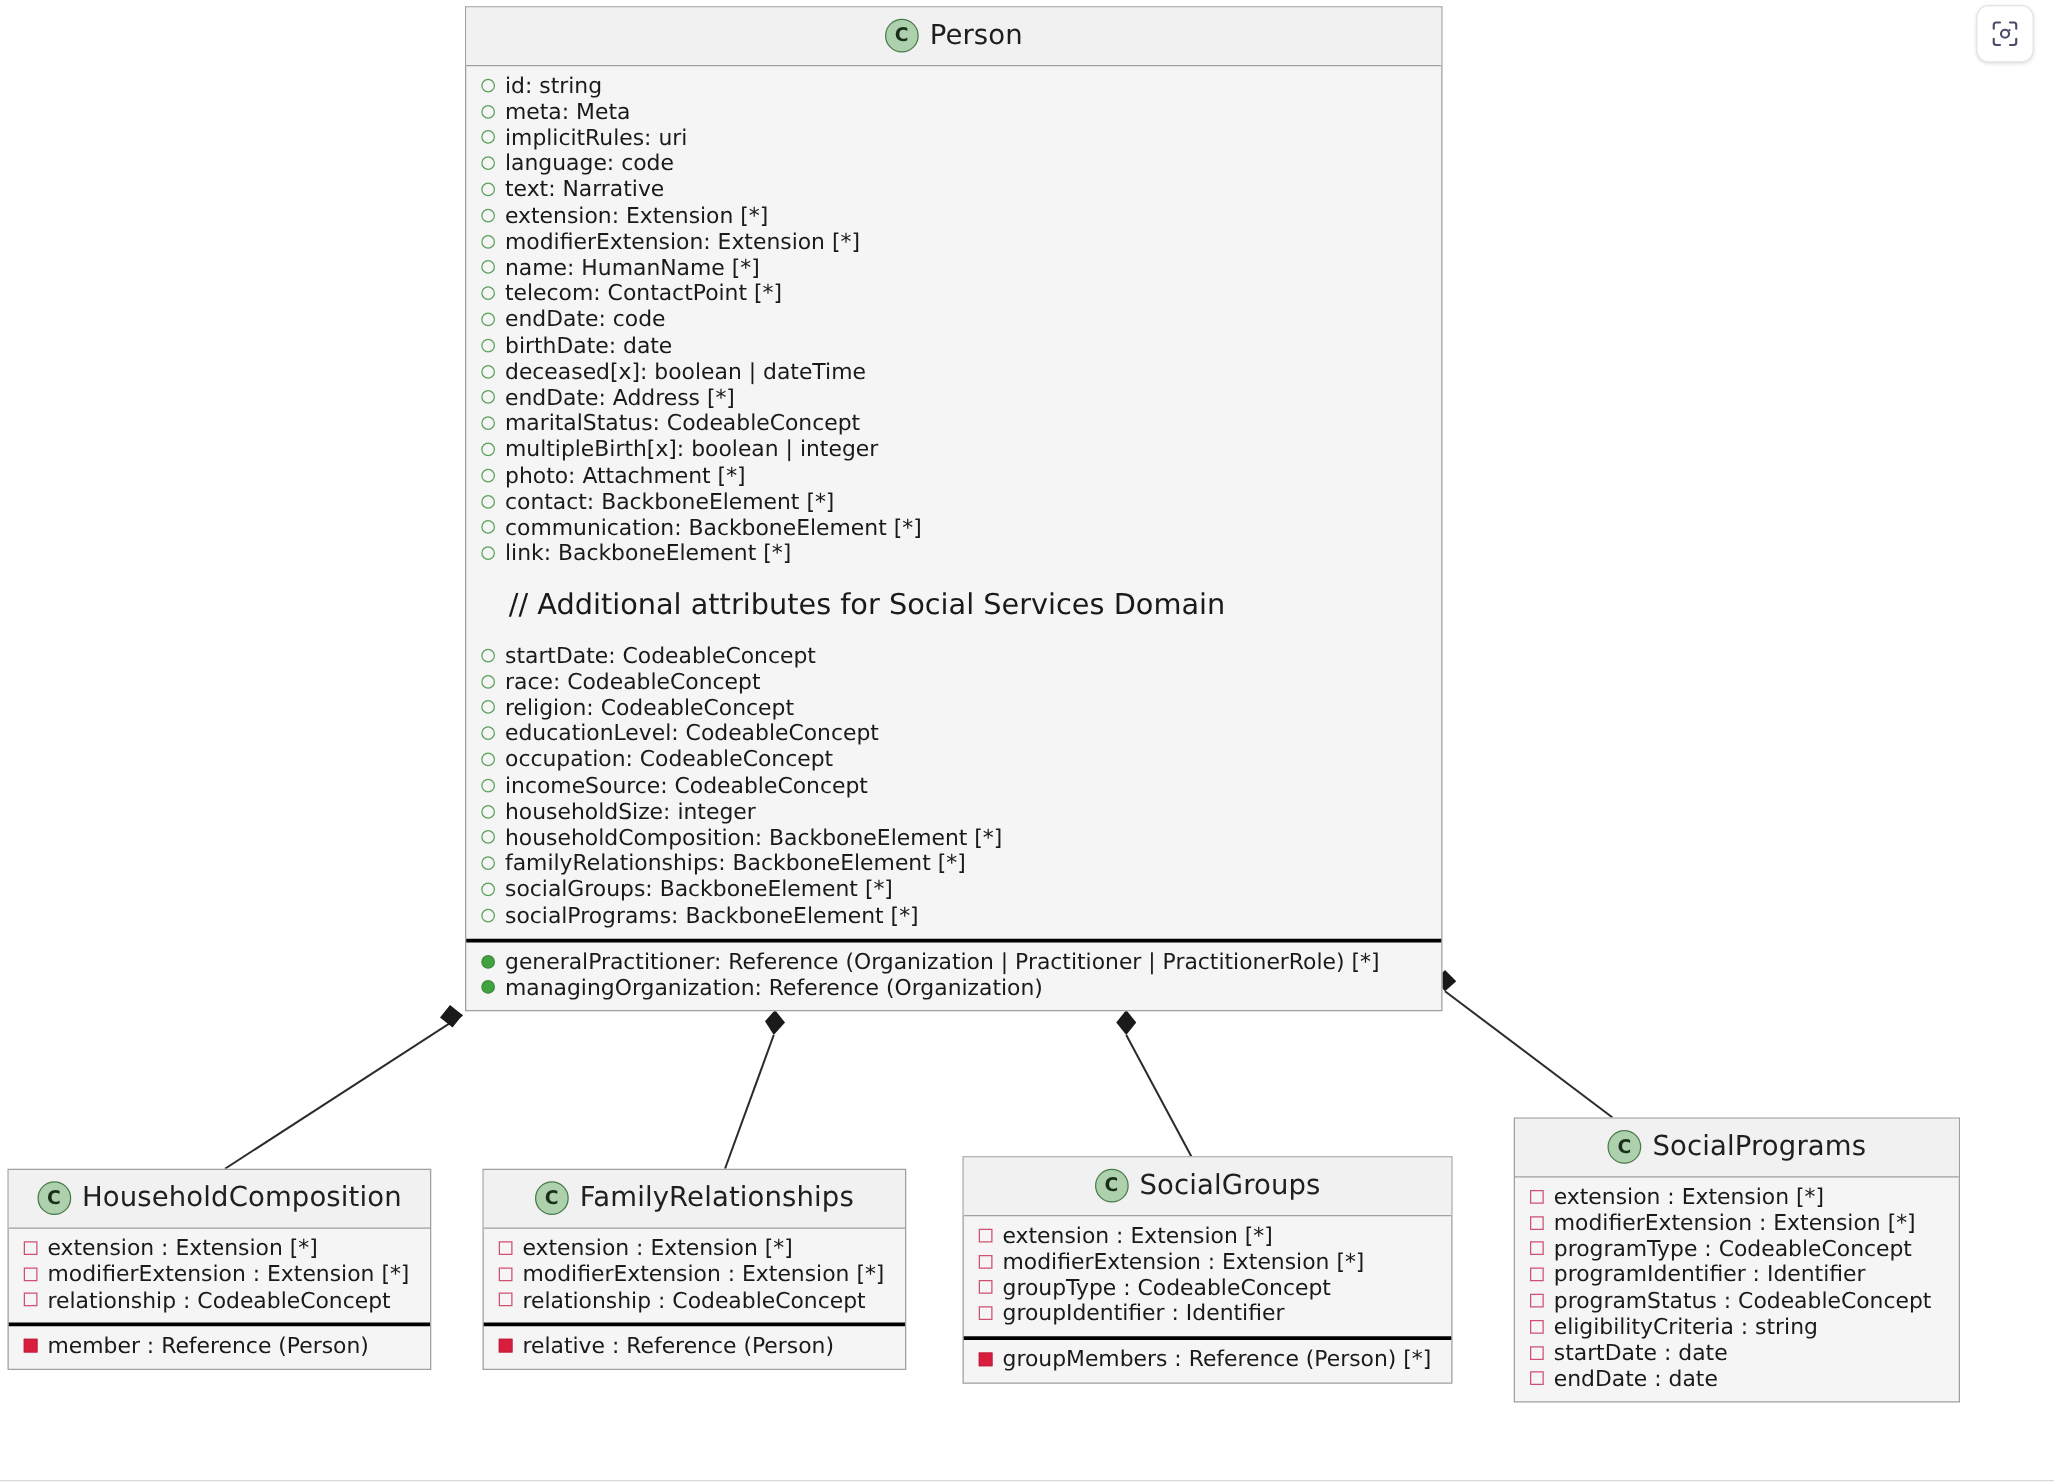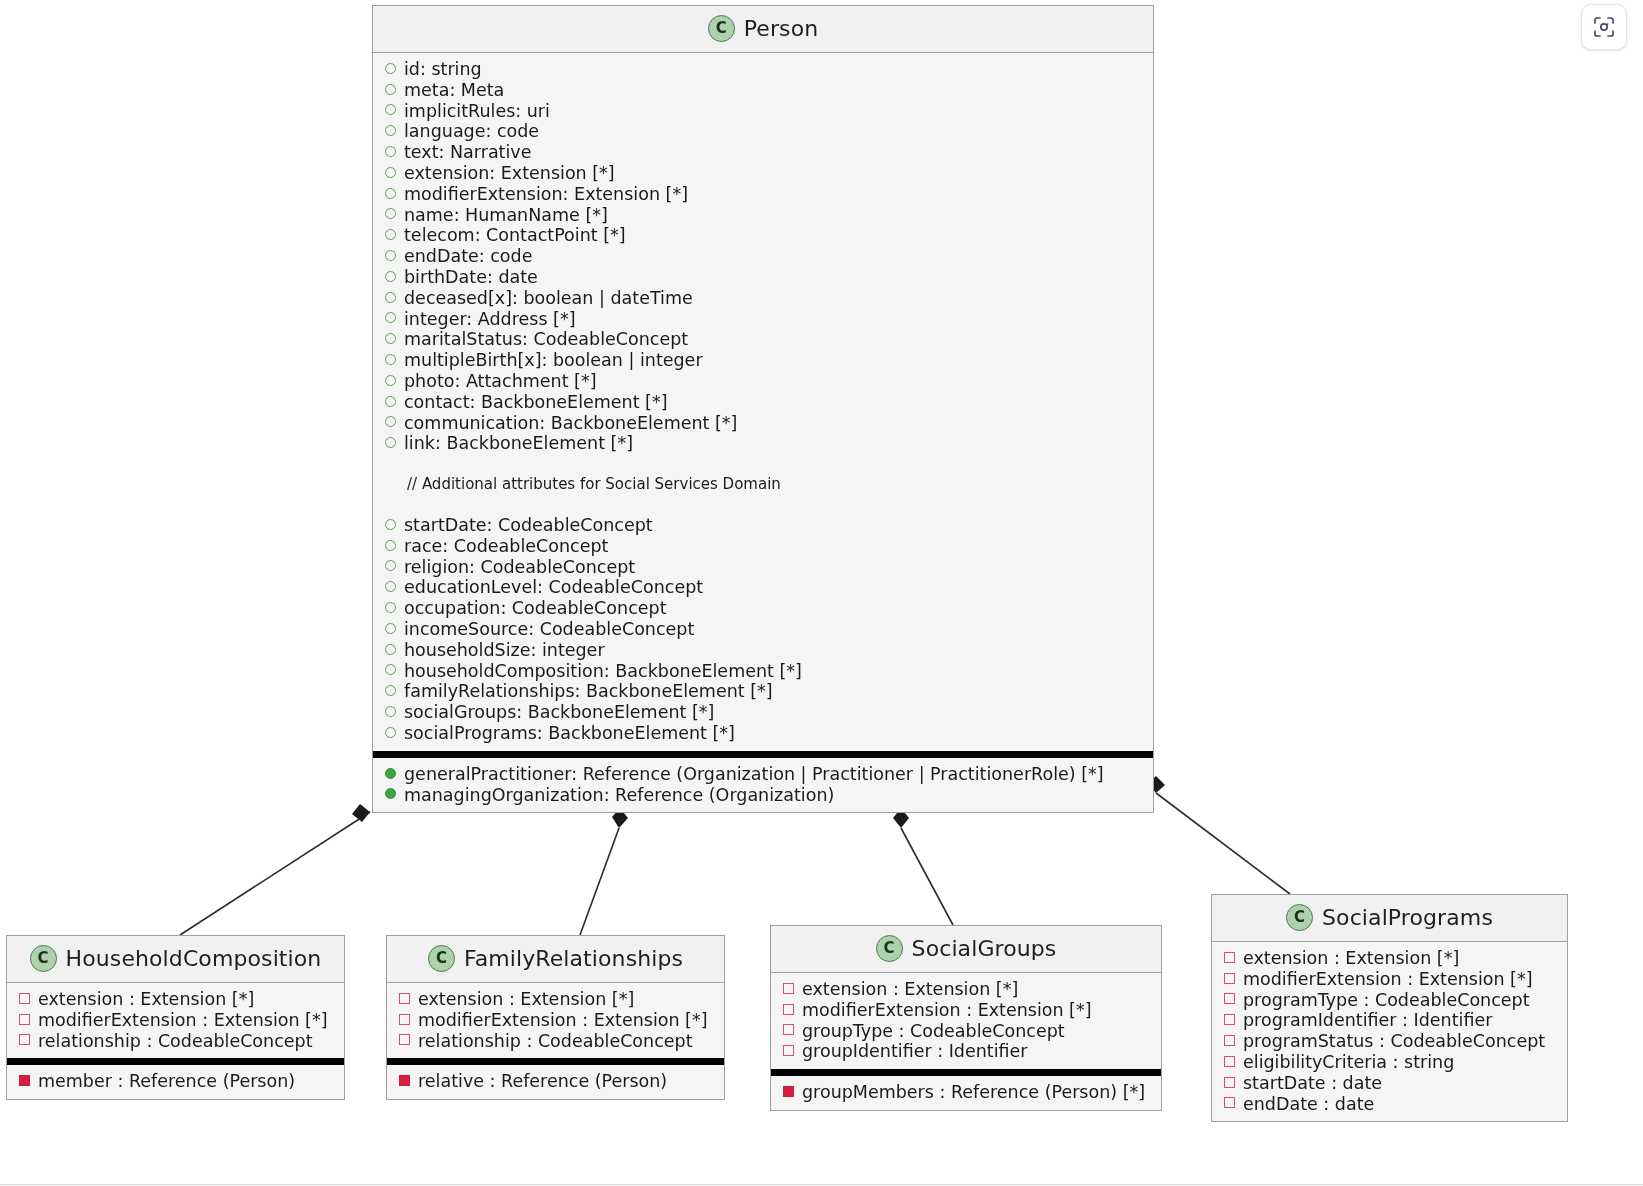--- a/index.html
+++ b/index.html
@@ -67,21 +67,21 @@
     font-weight: 700;
     color: #1b2e1b;
     flex: 0 0 auto;
     line-height: 1;
   }
 
   .uml-section {
     padding: 6px 0 7px 0;
   }
   .uml-section + .uml-section {
-    border-top: 7px solid #000000;
+    border-top: 3px solid #000000;
   }
 
   .attr {
     display: flex;
     align-items: center;
     gap: 8px;
     padding: 0 10px 0 12px;
     font-size: 17.5px;
     line-height: 20.8px;
     white-space: nowrap;
@@ -123,21 +123,21 @@
   .mark-none {
     width: 9px;
     height: 9px;
     background: transparent;
   }
 
   .attr-text { color: #1a1a1a; }
 
   .comment-row {
     padding: 0 10px 0 12px;
-    font-size: 15px;
+    font-size: 23px;
     line-height: 20.8px;
     color: #1a1a1a;
     white-space: nowrap;
     display: flex;
     gap: 8px;
   }
   .comment-text { padding-left: 5px; }
   .spacer-row { height: 20px; }
 
   
@@ -237,21 +237,21 @@
         <div class="attr">
           <span class="mark mark-circle-open"></span>
           <span class="attr-text">birthDate: date</span>
         </div>
         <div class="attr">
           <span class="mark mark-circle-open"></span>
           <span class="attr-text">deceased[x]: boolean | dateTime</span>
         </div>
         <div class="attr">
           <span class="mark mark-circle-open"></span>
-          <span class="attr-text">integer: Address [*]</span>
+          <span class="attr-text">endDate: Address [*]</span>
         </div>
         <div class="attr">
           <span class="mark mark-circle-open"></span>
           <span class="attr-text">maritalStatus: CodeableConcept</span>
         </div>
         <div class="attr">
           <span class="mark mark-circle-open"></span>
           <span class="attr-text">multipleBirth[x]: boolean | integer</span>
         </div>
         <div class="attr">

